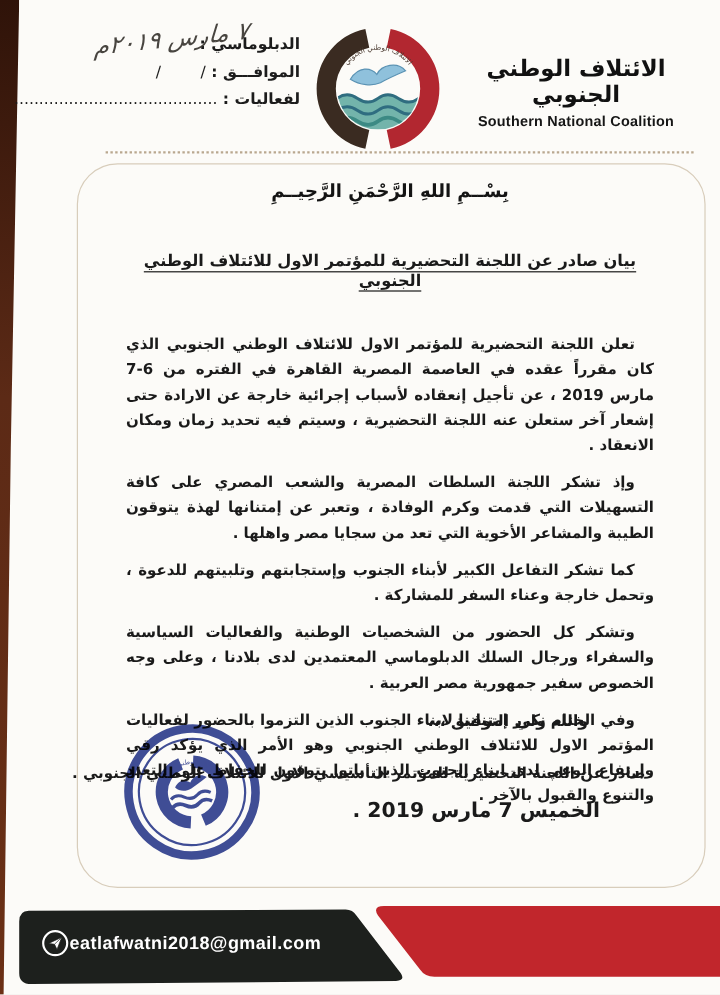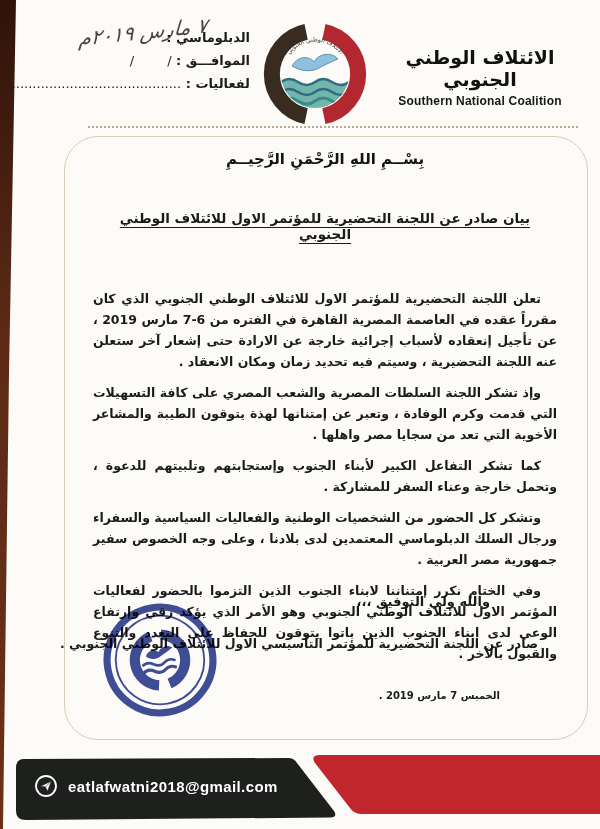--- a/index.html
+++ b/index.html
@@ -22,36 +22,36 @@
   .org{position:absolute;left:368px;top:46px;width:224px;text-align:center;}
   .org-ar{font-size:19px;font-weight:700;color:#111;direction:rtl;}
   .org-en{font-size:12px;font-weight:700;color:#161616;margin-top:4px;
     font-family:"Liberation Sans",sans-serif;letter-spacing:.2px;}
   .sep{position:absolute;left:88px;top:126px;width:490px;border-top:2px dotted #b9a88f;}
   .frame{position:absolute;left:64px;top:136px;width:522px;height:602px;
     border:1.5px solid #d8cdbb;border-radius:34px;}
   
   .letter{position:absolute;left:93px;top:150px;width:464px;direction:rtl;color:#1a1a1a;}
   .basmala{text-align:center;font-size:15px;font-weight:700;margin:0 0 42px;color:#141414;}
-  .title{text-align:center;font-size:13.5px;font-weight:700;margin:0 0 46px;
+  .title{text-align:center;font-size:13.5px;font-weight:700;margin:0 0 34px;
     text-decoration:underline;text-underline-offset:4px;}
   .para{font-size:12.5px;font-weight:700;line-height:21px;text-align:justify;
-    text-indent:16px;margin:0 0 10px;}
+    text-indent:16px;margin:0 12px 10px;}
   .closing{position:absolute;right:110px;top:594px;font-size:13px;font-weight:700;
     direction:rtl;color:#1a1a1a;}
   .issued-by{position:absolute;right:62px;top:636px;font-size:12.5px;font-weight:700;
     direction:rtl;color:#1a1a1a;z-index:2;}
-  .issued-date{position:absolute;right:100px;top:690px;font-size:10px;font-weight:700;
+  .issued-date{position:absolute;right:100px;top:666px;font-size:17px;font-weight:700;
     direction:rtl;color:#1a1a1a;z-index:2;}
   .stamp-wrap{position:absolute;left:90px;top:600px;width:140px;height:120px;z-index:3;
     opacity:.9;mix-blend-mode:multiply;}
   
   .footer-svg{position:absolute;left:0;top:751px;width:600px;height:78px;}
   .email-line{position:absolute;left:34px;top:774px;display:flex;align-items:center;
-    gap:10px;z-index:4;}
+    z-index:4;}
   .email-text{color:#fff;font-size:15px;font-weight:700;letter-spacing:.4px;
     font-family:"Liberation Sans",sans-serif;}
 </style>
 </head>
 <body>
 
 <div class="page">
 
   <div class="scan-edge"></div>
 

